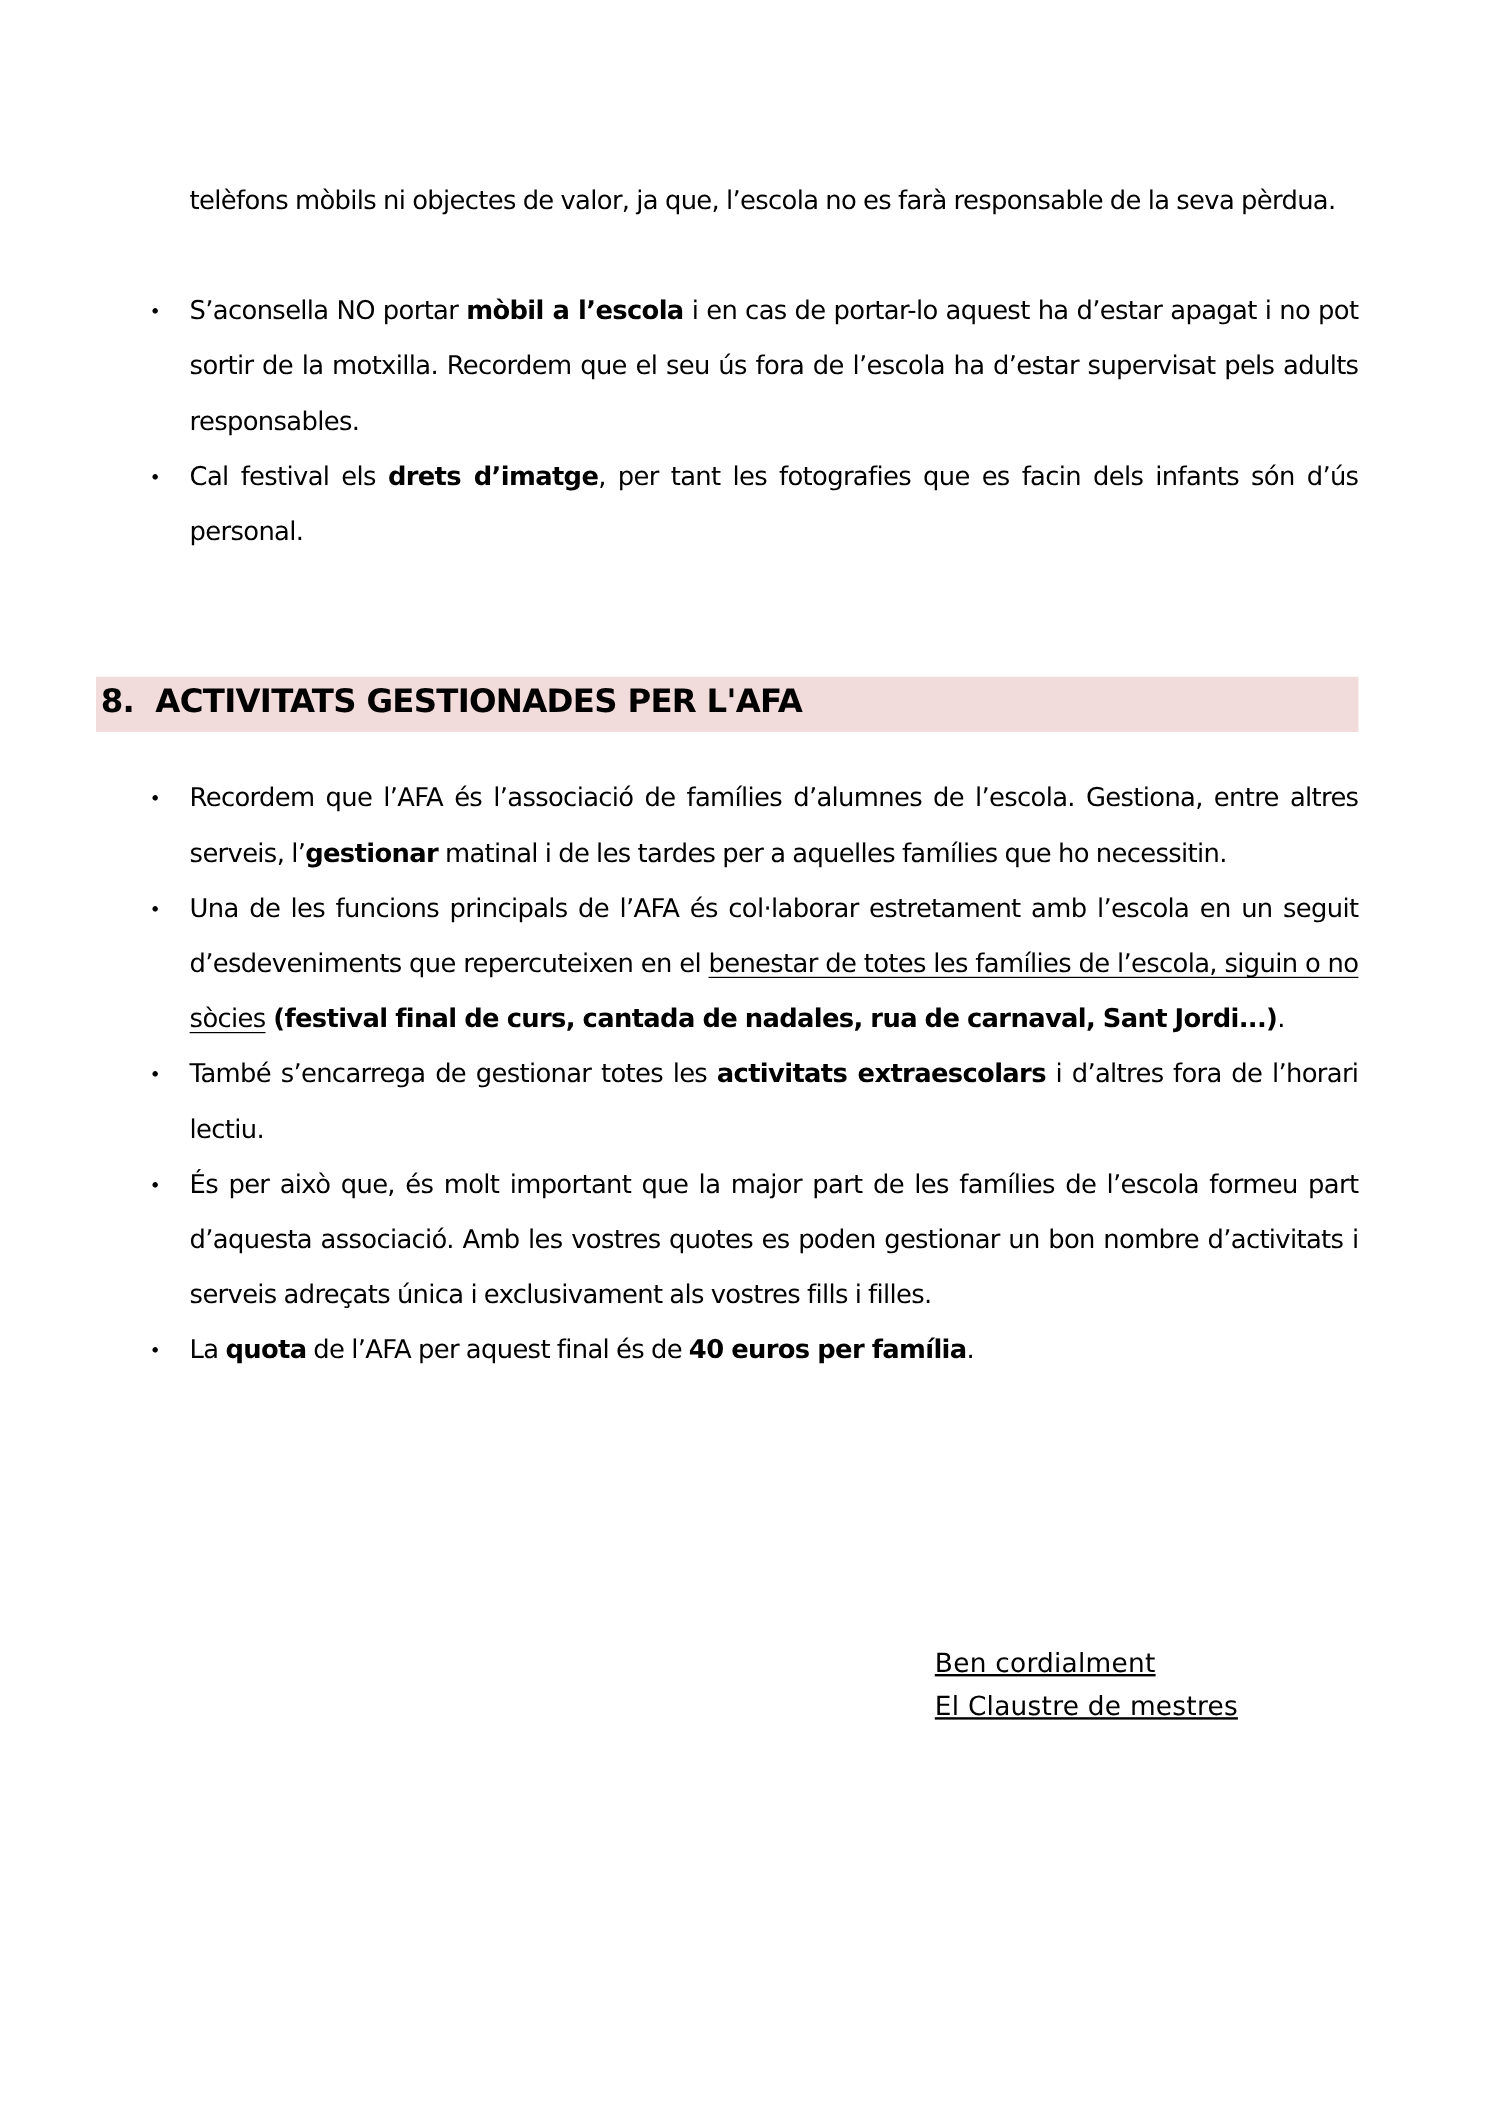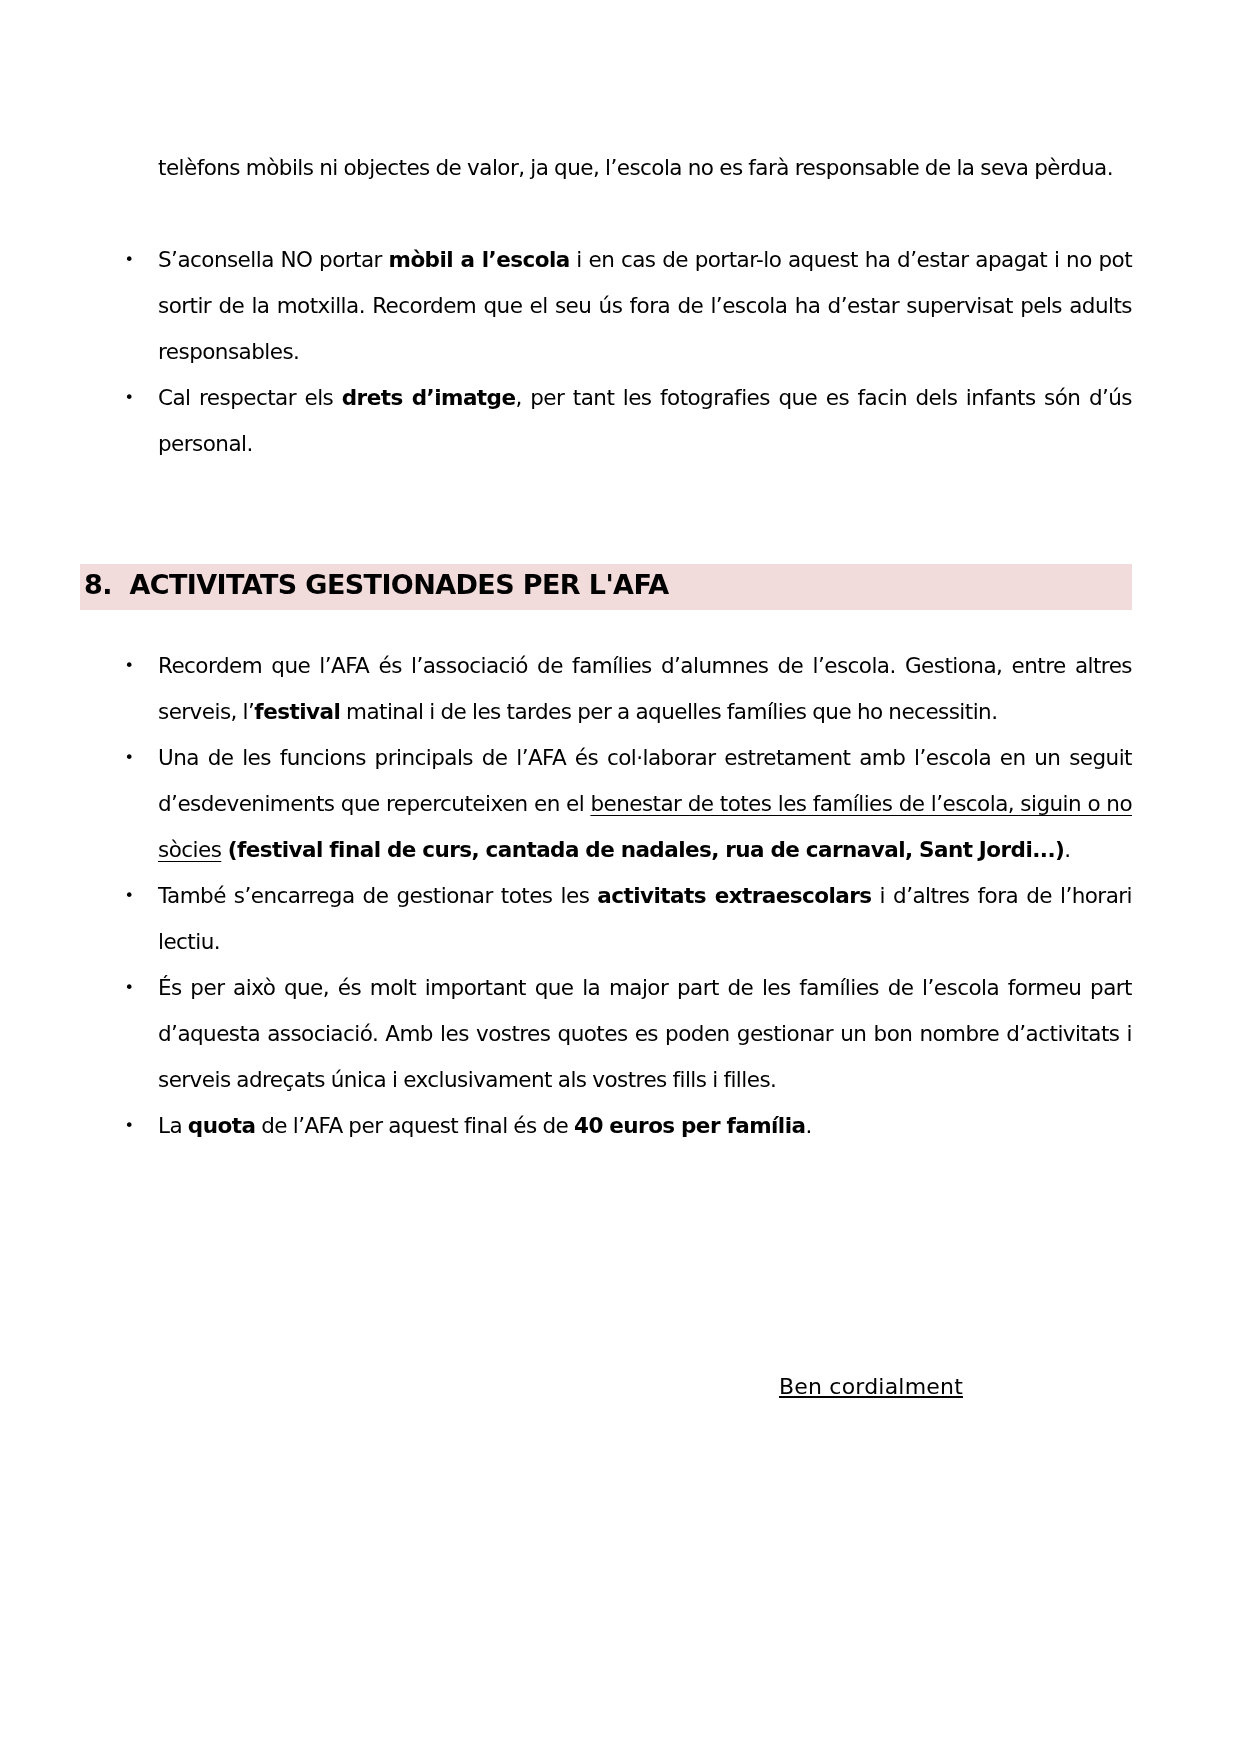--- a/index.html
+++ b/index.html
@@ -101,31 +101,31 @@
     <span>telèfons mòbils ni objectes de valor, ja que, l’escola no es farà responsable de la seva pèrdua.</span>
   </div>
 
   <ul class="list list1 body-text">
     <li>
       <span class="bullet">•</span>
       <span>S’aconsella NO portar </span><span class="b">mòbil a l’escola</span><span> i en cas de portar-lo aquest ha d’estar apagat i no pot sortir de la motxilla. Recordem que el seu ús fora de l’escola ha d’estar supervisat pels adults responsables.</span>
     </li>
     <li>
       <span class="bullet">•</span>
-      <span>Cal respectar els </span><span class="b">drets d’imatge</span><span>, per tant les fotografies que es facin dels infants són d’ús personal.</span>
+      <span>Cal festival els </span><span class="b">drets d’imatge</span><span>, per tant les fotografies que es facin dels infants són d’ús personal.</span>
     </li>
   </ul>
 
   <div class="section-band"></div>
   <div class="section-title"><span>8.</span>  <span>ACTIVITATS GESTIONADES PER L'AFA</span></div>
 
   <ul class="list list2 body-text">
     <li>
       <span class="bullet">•</span>
-      <span>Recordem que l’AFA és l’associació de famílies d’alumnes de l’escola. Gestiona, entre altres serveis, l’</span><span class="b">festival</span><span> matinal i de les tardes per a aquelles famílies que ho necessitin.</span>
+      <span>Recordem que l’AFA és l’associació de famílies d’alumnes de l’escola. Gestiona, entre altres serveis, l’</span><span class="b">gestionar</span><span> matinal i de les tardes per a aquelles famílies que ho necessitin.</span>
     </li>
     <li>
       <span class="bullet">•</span>
       <span>Una de les funcions principals de l’AFA és col·laborar estretament amb l’escola en un seguit d’esdeveniments que repercuteixen en el </span><span class="u">benestar de totes les famílies de l’escola, siguin o no sòcies</span><span class="b"> (festival final de curs, cantada de nadales, rua de carnaval, Sant Jordi...)</span><span>.</span>
     </li>
     <li>
       <span class="bullet">•</span>
       <span>També s’encarrega de gestionar totes les </span><span class="b">activitats extraescolars</span><span> i d’altres fora de l’horari lectiu.</span>
     </li>
     <li>
@@ -133,15 +133,16 @@
       <span>És per això que, és molt important que la major part de les famílies de l’escola formeu part d’aquesta associació. Amb les vostres quotes es poden gestionar un bon nombre d’activitats i serveis adreçats única i exclusivament als vostres fills i filles.</span>
     </li>
     <li>
       <span class="bullet">•</span>
       <span>La </span><span class="b">quota</span><span> de l’AFA per aquest final és de </span><span class="b">40 euros per família</span><span>.</span>
     </li>
   </ul>
 
   <div class="signature">
     <div>Ben cordialment</div>
+    <div>El Claustre de mestres</div>
   </div>
 
 </div>
 
 </body></html>

